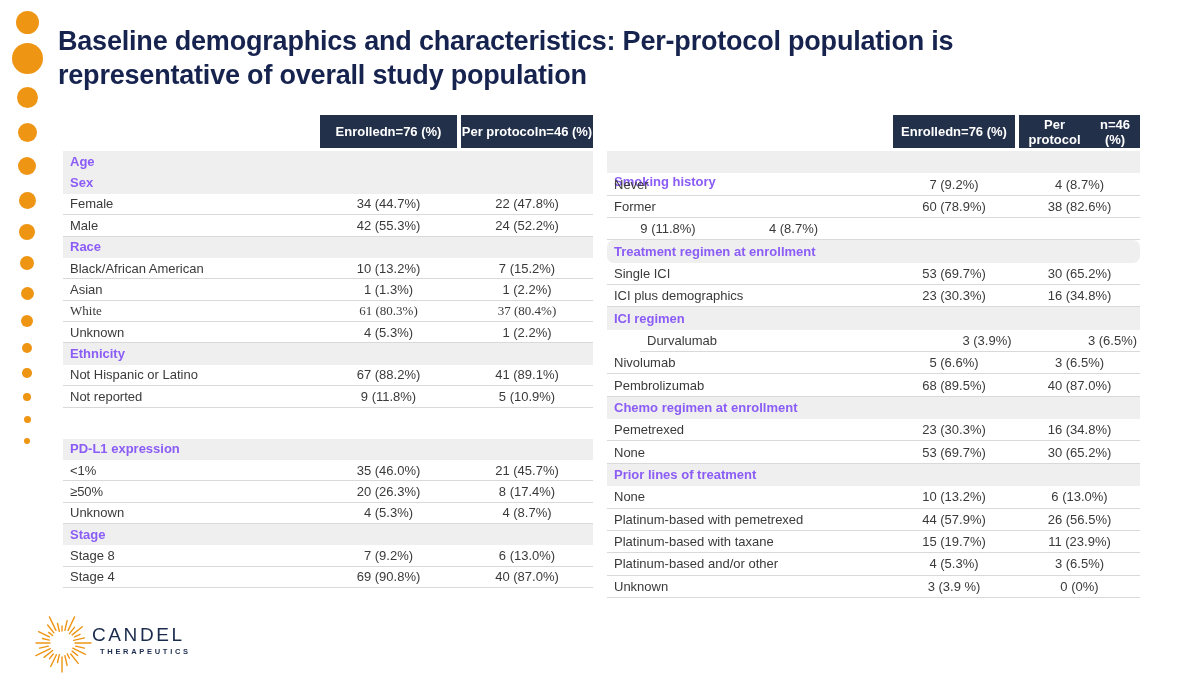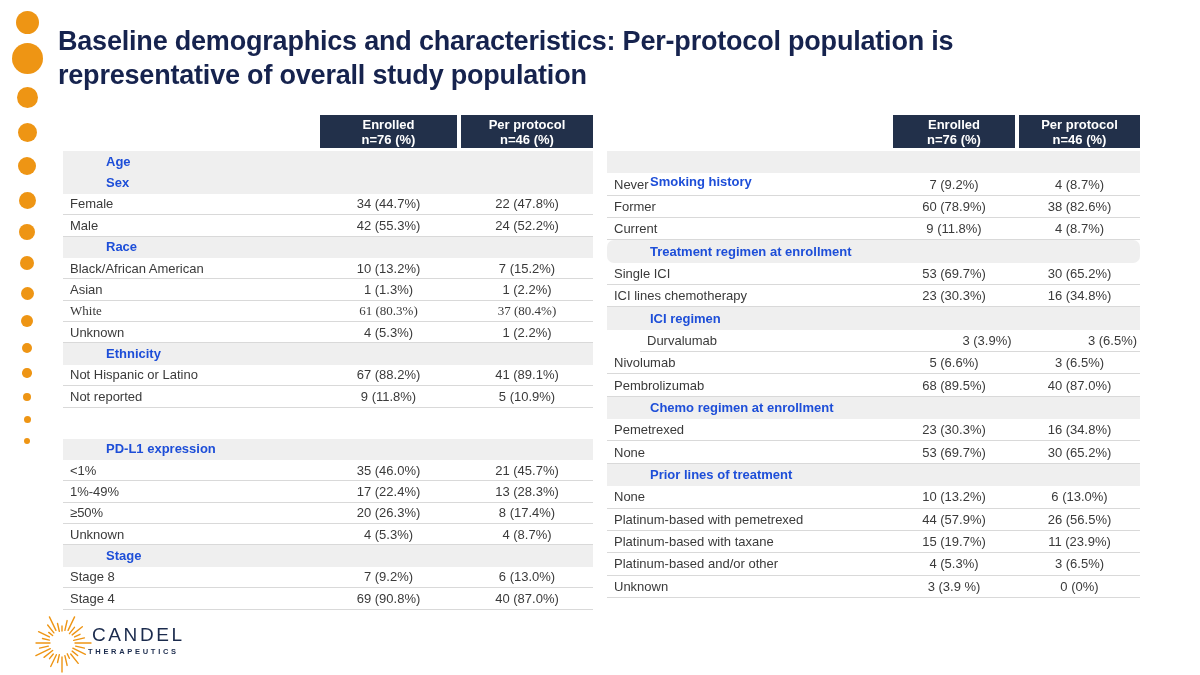--- a/index.html
+++ b/index.html
@@ -22,46 +22,46 @@
   .title{
     position:absolute;left:58px;top:24px;margin:0;
     font-size:27px;line-height:34px;font-weight:bold;color:var(--title);
     letter-spacing:-0.2px;
   }
   .table{position:absolute;top:115px;}
   .thead{display:flex;height:33px;}
   .th-spacer{flex:none;}
   .th{
     flex:none;background:var(--header-bg);color:#ffffff;font-weight:bold;
-    font-size:13px;line-height:15px;display:flex;flex-direction:column;
+    font-size:13px;line-height:15px;display:flex;flex-direction:row;
     align-items:center;justify-content:center;text-align:center;
   }
   .th-gap{flex:none;width:4px;}
   .rows{margin-top:3px;}
   .row{
     display:flex;align-items:center;box-sizing:border-box;
     font-size:13px;color:var(--body-text);
     border-bottom:1px solid var(--row-border);
     background:#ffffff;
   }
   .row.section{
     background:var(--section-bg);border-bottom:1px solid transparent;
-    font-weight:bold;color:#1d4ed8;padding-left:36px;
+    font-weight:bold;color:#8b5cf6;
   }
   .cell{flex:none;box-sizing:border-box;white-space:nowrap;overflow:hidden;}
   .cell-label{padding-left:7px;text-align:left;}
   .cell-val{text-align:center;}
   .logo{position:absolute;left:0;top:600px;width:220px;height:75px;}
   .logo-burst{position:absolute;left:28px;top:9px;}
   .logo-name{
     position:absolute;left:92px;top:24px;margin:0;
     font-size:19px;letter-spacing:2.6px;font-weight:normal;color:var(--logo-navy);
   }
   .logo-sub{
-    position:absolute;left:88px;top:47px;margin:0;
+    position:absolute;left:100px;top:47px;margin:0;
     font-size:7.5px;letter-spacing:2.7px;font-weight:bold;color:var(--logo-navy);
   }
 </style>
 </head>
 <body>
 
 <div class="slide">
 
   <div id="dots">
       <div class="dot" style="left: 15.5px; top: 10.5px; width: 23px; height: 23px;"></div>
@@ -163,26 +163,20 @@
         <div class="row section" style="height: 21.38px; margin-top: 31px;">
           <div class="cell cell-label" style="width: 100%;">PD-L1 expression</div>
         </div>
         <div class="row" style="height: 21.38px;">
           <div class="cell cell-label" style="width: 257px;">&lt;1%</div>
           <div class="cell cell-val" style="width: 137px;">35 (46.0%)</div>
           <div class="cell" style="width: 4px;"></div>
           <div class="cell cell-val" style="width: 132px;">21 (45.7%)</div>
         </div>
         <div class="row" style="height: 21.38px;">
-          <div class="cell cell-label" style="width: 257px;">1%-49%</div>
-          <div class="cell cell-val" style="width: 137px;">17 (22.4%)</div>
-          <div class="cell" style="width: 4px;"></div>
-          <div class="cell cell-val" style="width: 132px;">13 (28.3%)</div>
-        </div>
-        <div class="row" style="height: 21.38px;">
           <div class="cell cell-label" style="width: 257px;">≥50%</div>
           <div class="cell cell-val" style="width: 137px;">20 (26.3%)</div>
           <div class="cell" style="width: 4px;"></div>
           <div class="cell cell-val" style="width: 132px;">8 (17.4%)</div>
         </div>
         <div class="row" style="height: 21.38px;">
           <div class="cell cell-label" style="width: 257px;">Unknown</div>
           <div class="cell cell-val" style="width: 137px;">4 (5.3%)</div>
           <div class="cell" style="width: 4px;"></div>
           <div class="cell cell-val" style="width: 132px;">4 (8.7%)</div>
@@ -228,36 +222,35 @@
           <div class="cell" style="width: 4px;"></div>
           <div class="cell cell-val" style="width: 121px;">4 (8.7%)</div>
         </div>
         <div class="row" style="height: 22.35px;">
           <div class="cell cell-label" style="width: 286px;">Former</div>
           <div class="cell cell-val" style="width: 122px;">60 (78.9%)</div>
           <div class="cell" style="width: 4px;"></div>
           <div class="cell cell-val" style="width: 121px;">38 (82.6%)</div>
         </div>
         <div class="row" style="height: 22.35px;">
-          <div class="cell cell-label" style="width: 286px;">Current</div>
           <div class="cell cell-val" style="width: 122px;">9 (11.8%)</div>
           <div class="cell" style="width: 4px;"></div>
           <div class="cell cell-val" style="width: 121px;">4 (8.7%)</div>
         </div>
         <div class="row section" style="height: 22.35px; border-radius: 7px;">
           <div class="cell cell-label" style="width: 100%;">Treatment regimen at enrollment</div>
         </div>
         <div class="row" style="height: 22.35px;">
           <div class="cell cell-label" style="width: 286px;">Single ICI</div>
           <div class="cell cell-val" style="width: 122px;">53 (69.7%)</div>
           <div class="cell" style="width: 4px;"></div>
           <div class="cell cell-val" style="width: 121px;">30 (65.2%)</div>
         </div>
         <div class="row" style="height: 22.35px;">
-          <div class="cell cell-label" style="width: 286px;">ICI lines chemotherapy</div>
+          <div class="cell cell-label" style="width: 286px;">ICI plus demographics</div>
           <div class="cell cell-val" style="width: 122px;">23 (30.3%)</div>
           <div class="cell" style="width: 4px;"></div>
           <div class="cell cell-val" style="width: 121px;">16 (34.8%)</div>
         </div>
         <div class="row section" style="height: 22.35px;">
           <div class="cell cell-label" style="width: 100%;">ICI regimen</div>
         </div>
         <div class="row" style="height: 22.35px; margin-left: 33px;">
           <div class="cell cell-label" style="width: 286px;">Durvalumab</div>
           <div class="cell cell-val" style="width: 122px;">3 (3.9%)</div>

